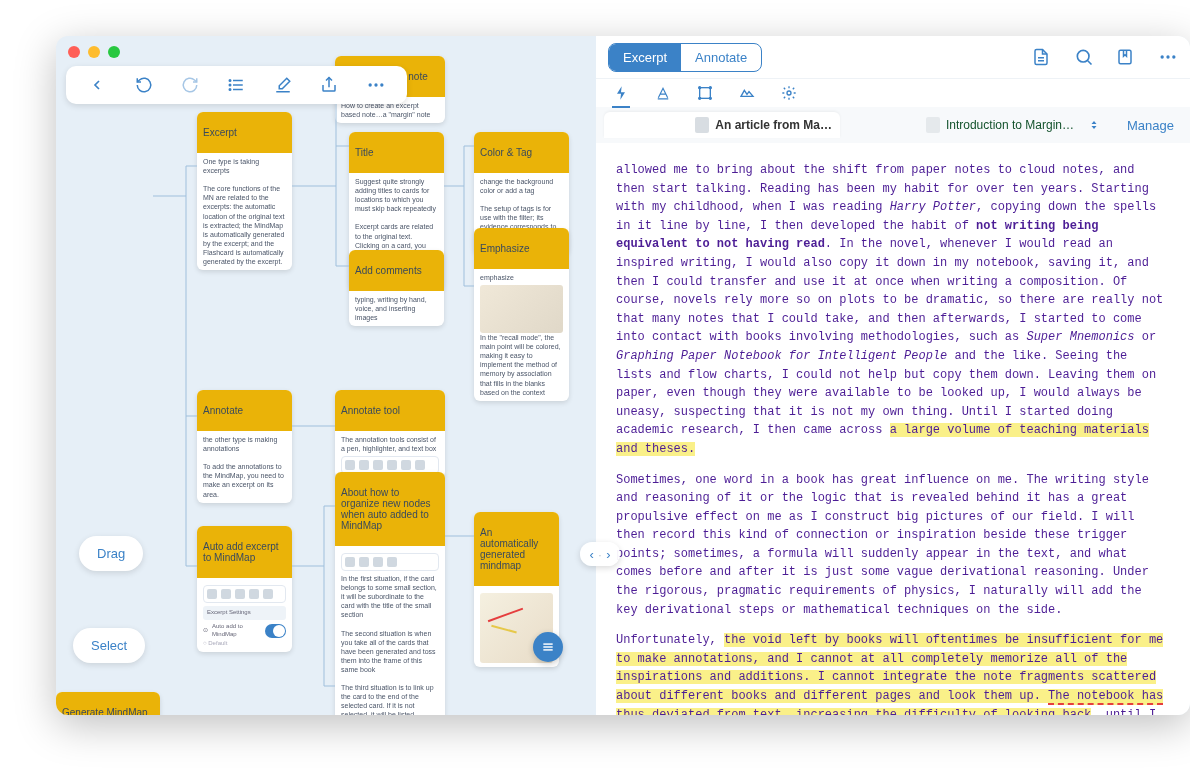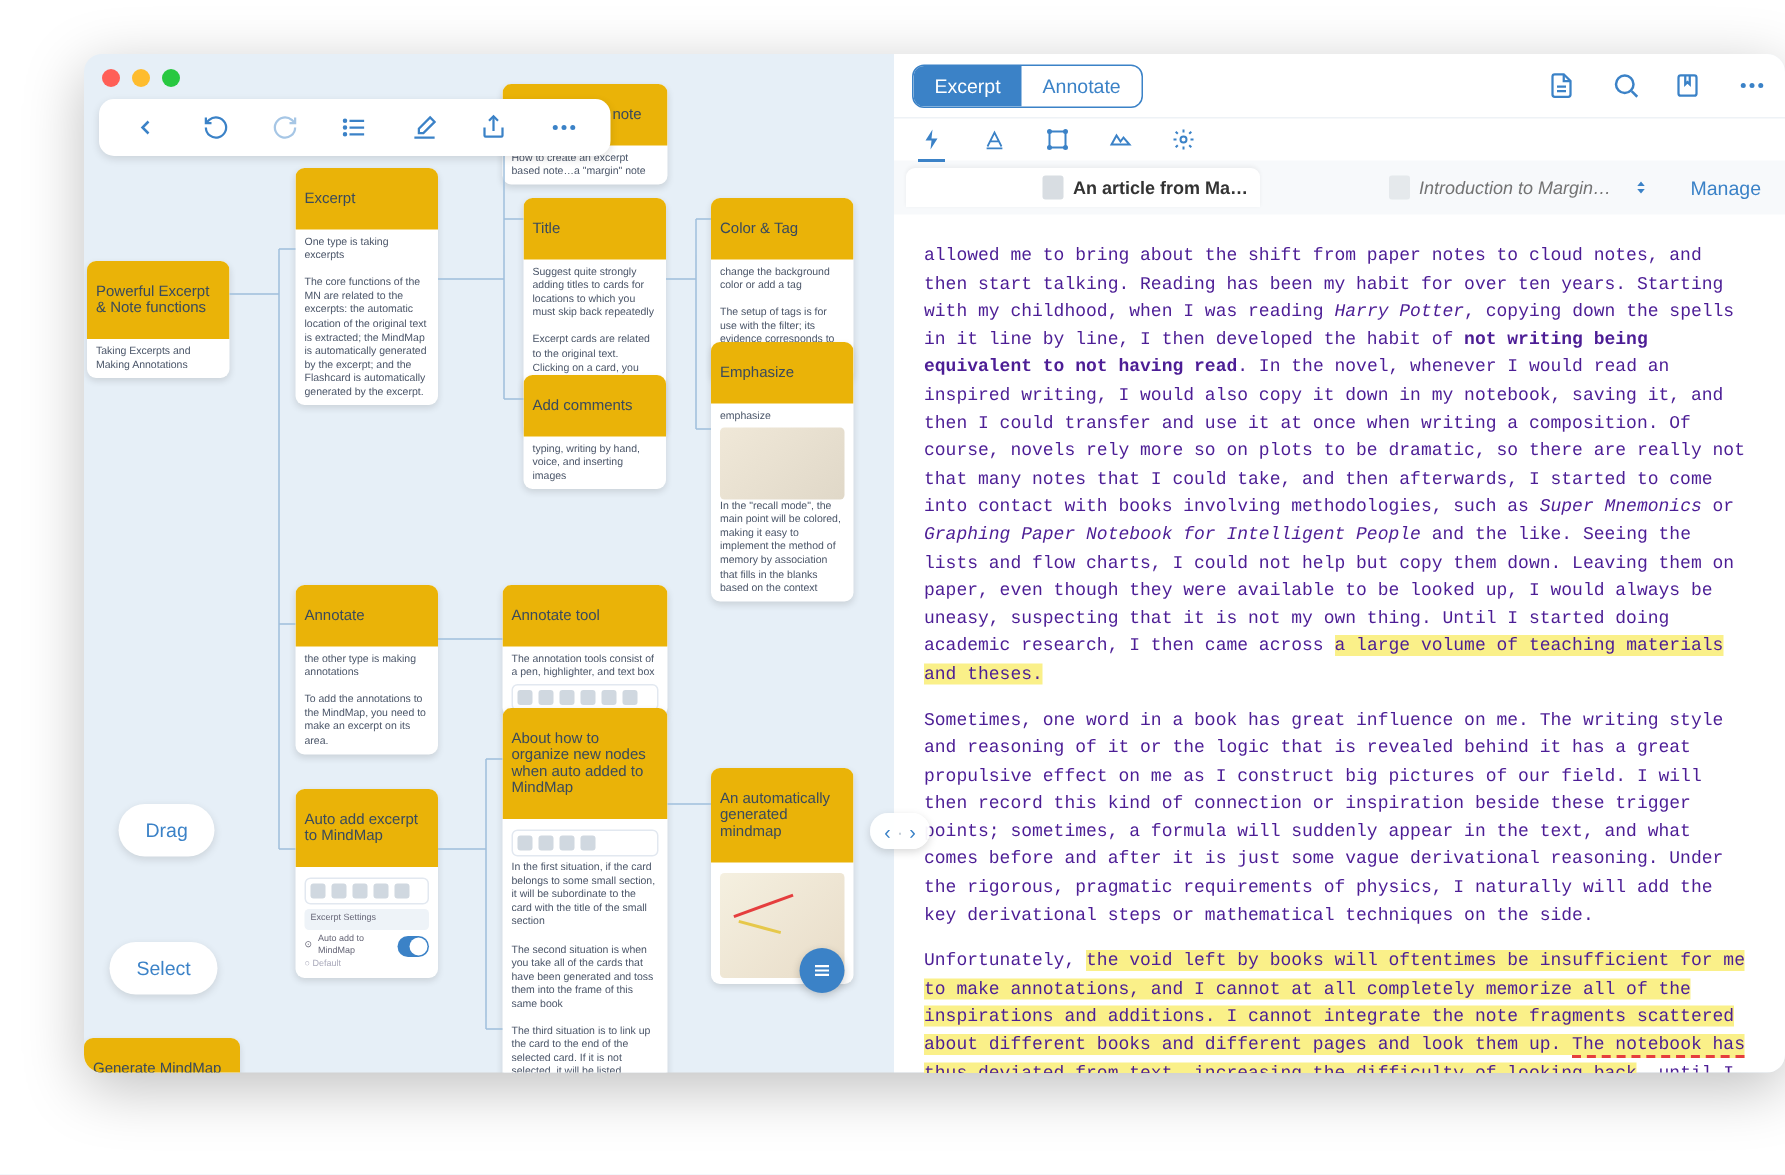--- a/index.html
+++ b/index.html
@@ -22,21 +22,21 @@
 .seg{display:flex;border:1px solid #3b82c7;border-radius:8px;overflow:hidden;font-size:13px;}
 .seg-item{padding:6px 14px;color:#3b82c7;cursor:pointer;}
 .seg-item.active{background:#3b82c7;color:#fff;}
 .top-icons{margin-left:auto;display:flex;gap:22px;align-items:center;}
 .top-icons .ic{width:20px;height:20px;color:#3b82c7;cursor:pointer;}
 .ann-bar{height:28px;display:flex;align-items:center;gap:24px;padding:0 16px;}
 .ann-ic{width:18px;height:18px;color:#3b82c7;cursor:pointer;display:flex;align-items:center;justify-content:center;}
 .ann-ic.active{border-bottom:2px solid #3b82c7;padding-bottom:4px;margin-bottom:-6px;}
 .doc-tabs{height:36px;display:flex;align-items:center;padding:0 8px;background:#f7f9fb;gap:6px;}
 .doc-tab{flex:1;display:flex;align-items:center;gap:6px;background:#fff;border-radius:6px 6px 0 0;padding:5px 8px;font-size:12px;color:#555;box-shadow:0 -1px 3px rgba(0,0,0,0.05);cursor:pointer;max-width:220px;justify-content:flex-end;}
-.doc-tab.inactive{background:transparent;color:#737373;box-shadow:none;font-style:italic;}
+.doc-tab.inactive{background:transparent;color:#14532d;box-shadow:none;}
 .doc-icon{width:14px;height:16px;background:#d8dde2;border-radius:2px;flex-shrink:0;}
 .manage-link{margin-left:auto;color:#3b82c7;font-size:13px;font-weight:500;cursor:pointer;padding:0 8px;}
 .sort-ic{color:#3b82c7;width:14px;cursor:pointer;}
 .article{padding:6px 24px 20px 20px;font-size:12px;line-height:1.55;color:#4c1d95;overflow-y:auto;height:calc(100% - 110px);font-family:Liberation Mono, monospace;}
 .article em{font-style:italic;}
 .article strong{font-weight:600;}
 .hl{background:#faf089;}
 .hl-dash{background:#faf089;border-bottom:2px dashed #e53e3e;}
 .nav-arrows{position:absolute;left:524px;top:506px;width:40px;height:24px;background:rgba(255,255,255,0.95);border-radius:14px;box-shadow:0 2px 6px rgba(0,0,0,0.15);display:flex;align-items:center;justify-content:center;gap:4px;font-size:13px;color:#3b82c7;z-index:50;}
 .float-btn{position:absolute;width:30px;height:30px;background:#3b82c7;border-radius:15px;box-shadow:0 2px 6px rgba(0,0,0,0.2);display:flex;align-items:center;justify-content:center;color:#fff;cursor:pointer;z-index:30;}
@@ -107,24 +107,20 @@
     </div>
 
     <div class="pill-btn" style="left:23px;top:500px">Drag</div>
     <div class="pill-btn" style="left:17px;top:592px">Select</div>
 
     <div class="card" style="left:279px;top:20px;width:110px">
       <div class="card-head">Excerpt-based note</div>
       <div class="card-body">How to create an excerpt based note…a "margin" note</div>
     </div>
 
-    <div class="card" style="left:2px;top:138px;width:95px">
-      <div class="card-head">Powerful Excerpt &amp; Note functions</div>
-      <div class="card-body">Taking Excerpts and Making Annotations</div>
-    </div>
 
     <div class="card" style="left:141px;top:76px;width:95px">
       <div class="card-head">Excerpt</div>
       <div class="card-body" style="white-space:pre-line">One type is taking excerpts
 
 The core functions of the MN are related to the excerpts: the automatic location of the original text is extracted; the MindMap is automatically generated by the excerpt; and the Flashcard is automatically generated by the excerpt.</div>
     </div>
 
     <div class="card" style="left:293px;top:96px;width:95px">
       <div class="card-head">Title</div>
@@ -206,21 +202,21 @@
         <div style="background:#eef3f8;padding:3px 4px;border-radius:3px;margin-bottom:3px;font-size:6px;color:#667">Excerpt Settings</div>
         <div style="display:flex;align-items:center;gap:4px;font-size:6px;color:#667">
             <span>⊙</span>
             <span>Auto add to MindMap</span>
             <span class="toggle"></span>
           </div>
         <div style="font-size:6px;color:#aab;margin-top:2px">○ Default</div>
       </div>
     </div>
 
-    <div class="card" style="left:418px;top:476px;width:95px">
+    <div class="card" style="left:418px;top:476px;width:85px">
       <div class="card-head">An automatically generated mindmap</div>
       <div class="card-body">
         <div class="img-placeholder" style="height:70px;background:linear-gradient(135deg,#f5f0e0,#e8dcc8)">
           <div style="position:absolute;left:10%;top:30%;width:50%;height:2px;background:#e53e3e;transform:rotate(-20deg)"></div>
           <div style="position:absolute;left:15%;top:50%;width:35%;height:2px;background:#e6c84a;transform:rotate(15deg)"></div>
         </div>
       </div>
     </div>
 
 

